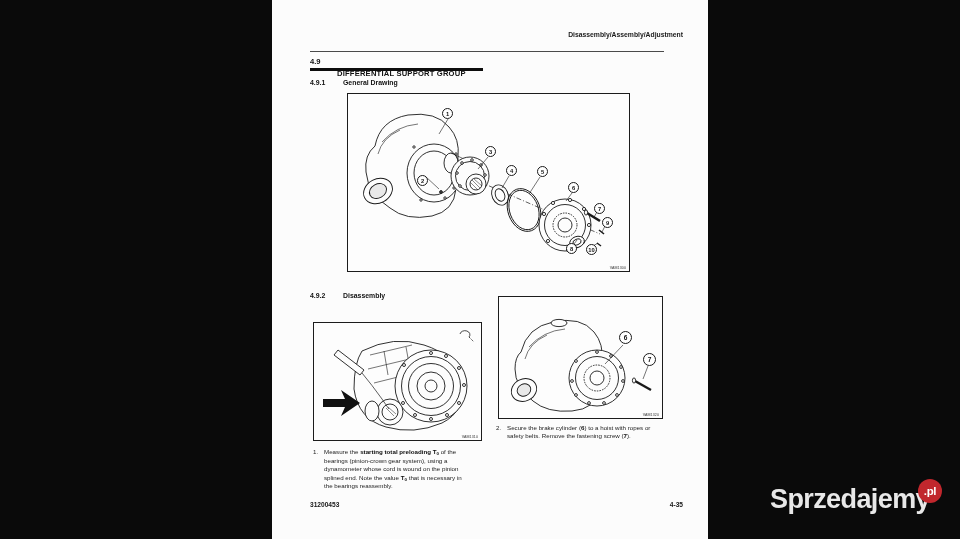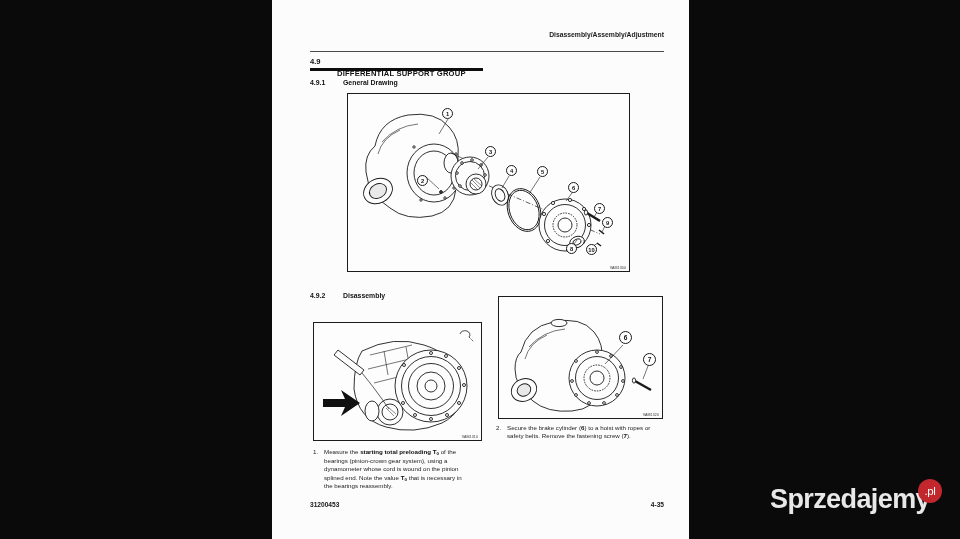--- a/index.html
+++ b/index.html
@@ -4,21 +4,21 @@
 <style>
   html,body{margin:0;padding:0;}
   body{
     width:960px;height:539px;position:relative;overflow:hidden;
     background:#0a0a0a;
     font-family:"Liberation Sans", sans-serif;
     -webkit-font-smoothing:antialiased;
   }
   .page{
     position:absolute;left:272px;top:0;width:417px;height:539px;
-    background:#fcfcfc;color:#151515;
+    background:#fcfcfc;color:#151515;padding-left:19px;
   }
   .hdr-right{
     position:absolute;top:31px;right:25px;
     font-size:6.8px;font-weight:bold;color:#1a1a1a;
   }
   .rule-thin{
     position:absolute;left:38px;width:354px;top:51px;height:1px;background:#4a4a4a;
   }
   .sec-row{position:absolute;left:38px;top:57px;font-weight:bold;font-size:7.6px;color:#111;}
   .sec-num{position:absolute;left:0;top:0;white-space:nowrap;}
@@ -54,21 +54,21 @@
   .footer-right{position:absolute;right:25px;top:501px;font-size:6.6px;font-weight:bold;color:#161616;}
 
   .watermark{position:absolute;left:770px;top:484px;width:190px;height:50px;}
   .wm-text{
     position:absolute;left:0;top:2px;font-size:27px;font-weight:bold;
     color:#e8e8e8;letter-spacing:-0.6px;line-height:27px;
   }
   .wm-circle{
     position:absolute;left:148px;top:-5px;width:24px;height:24px;border-radius:50%;
     display:flex;align-items:center;justify-content:center;
-    color:#fff;font-weight:normal;font-size:11.5px;letter-spacing:-0.3px;
+    color:#fff;font-weight:bold;font-size:11.5px;letter-spacing:-0.3px;
   }
 </style>
 </head>
 <body>
 
 <div class="page">
 
   <div class="hdr-right">Disassembly/Assembly/Adjustment</div>
   <div class="rule-thin"></div>
 

